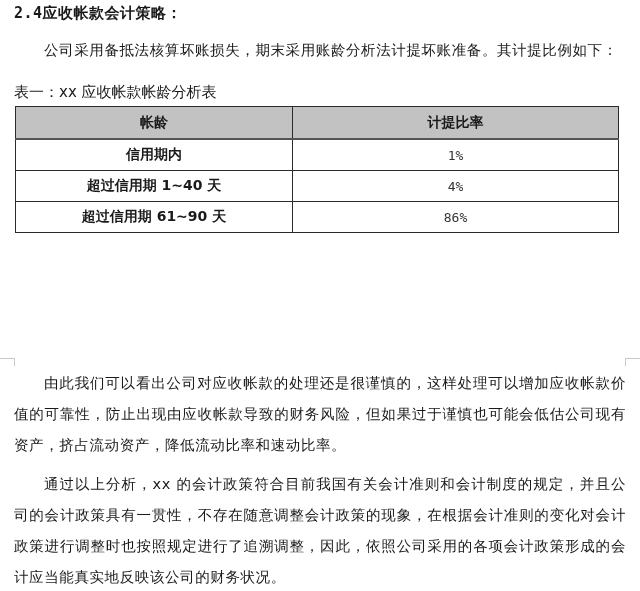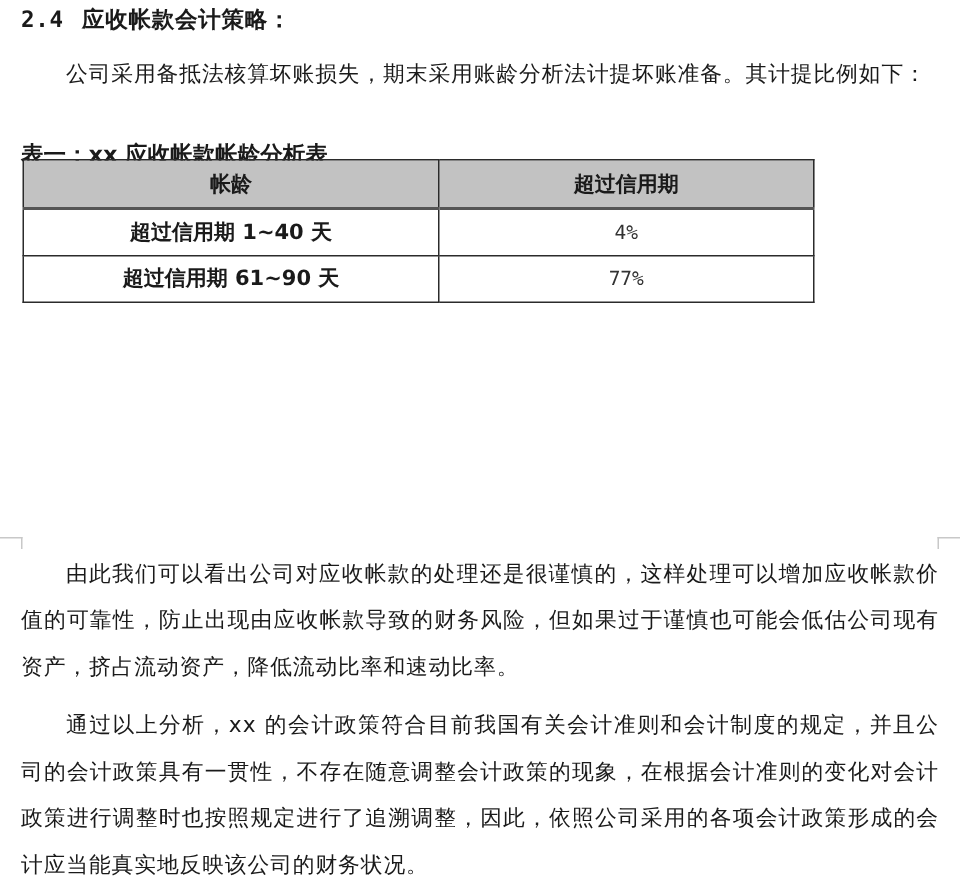--- a/index.html
+++ b/index.html
@@ -19,21 +19,20 @@
     position: absolute;
     left: 14px;
     top: 4px;
     font-size: 15px;
     font-weight: bold;
     font-family: "DejaVu Sans", "Liberation Sans", sans-serif;
     letter-spacing: 0.5px;
     white-space: nowrap;
   }
   .heading .num {
-    margin-right: 12px;
     font-family: "DejaVu Sans Mono", "Liberation Mono", monospace;
     font-weight: bold;
   }
   .para {
     position: absolute;
     left: 14px;
     width: 612px;
     font-size: 14.5px;
     line-height: 31px;
     text-indent: 30px;
@@ -41,31 +40,31 @@
     letter-spacing: 0.6px;
     text-align: justify;
   }
   .intro {
     top: 35px;
     white-space: nowrap;
   }
   .caption {
     position: absolute;
     left: 14px;
-    top: 94px;
+    top: 83px;
     font-size: 15px;
-    font-weight: bold;
+    font-weight: normal;
     font-family: "DejaVu Sans", "Liberation Sans", sans-serif;
     white-space: nowrap;
   }
   table.aging {
     position: absolute;
     left: 15px;
     top: 106px;
-    width: 528px;
+    width: 604px;
     border-collapse: collapse;
     font-family: "DejaVu Sans", "Liberation Sans", sans-serif;
   }
   table.aging th, table.aging td {
     border: 1.4px solid #2b2b2b;
     text-align: center;
     padding: 0;
     height: 30px;
   }
   table.aging th {
@@ -112,31 +111,35 @@
 </div>
 
 <div class="para intro">公司采用备抵法核算坏账损失，期末采用账龄分析法计提坏账准备。其计提比例如下：</div>
 
 <div class="caption">表一：xx 应收帐款帐龄分析表</div>
 
 <table class="aging">
   <thead>
     <tr>
       <th>帐龄</th>
-      <th>超过信用期</th>
+      <th>计提比率</th>
     </tr>
   </thead>
   <tbody>
+    <tr>
+      <td class="period">信用期内</td>
+      <td class="rate">1%</td>
+    </tr>
     <tr>
       <td class="period">超过信用期 1~40 天</td>
       <td class="rate">4%</td>
     </tr>
     <tr>
       <td class="period">超过信用期 61~90 天</td>
-      <td class="rate">77%</td>
+      <td class="rate">86%</td>
     </tr>
   </tbody>
 </table>
 
 <div class="page-break-marks">
   <div class="mark left"></div>
   <div class="mark right"></div>
 </div>
 
 <div class="para para2">由此我们可以看出公司对应收帐款的处理还是很谨慎的，这样处理可以增加应收帐款价值的可靠性，防止出现由应收帐款导致的财务风险，但如果过于谨慎也可能会低估公司现有资产，挤占流动资产，降低流动比率和速动比率。</div>

